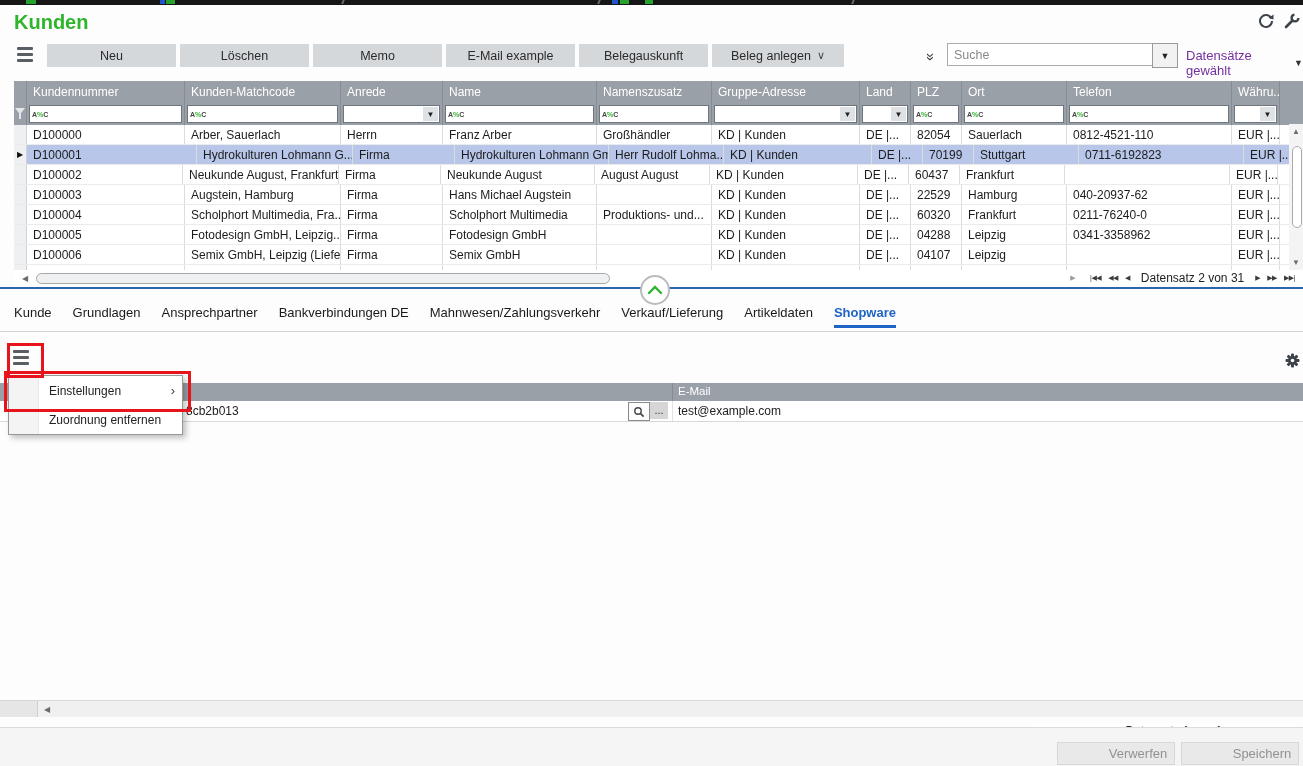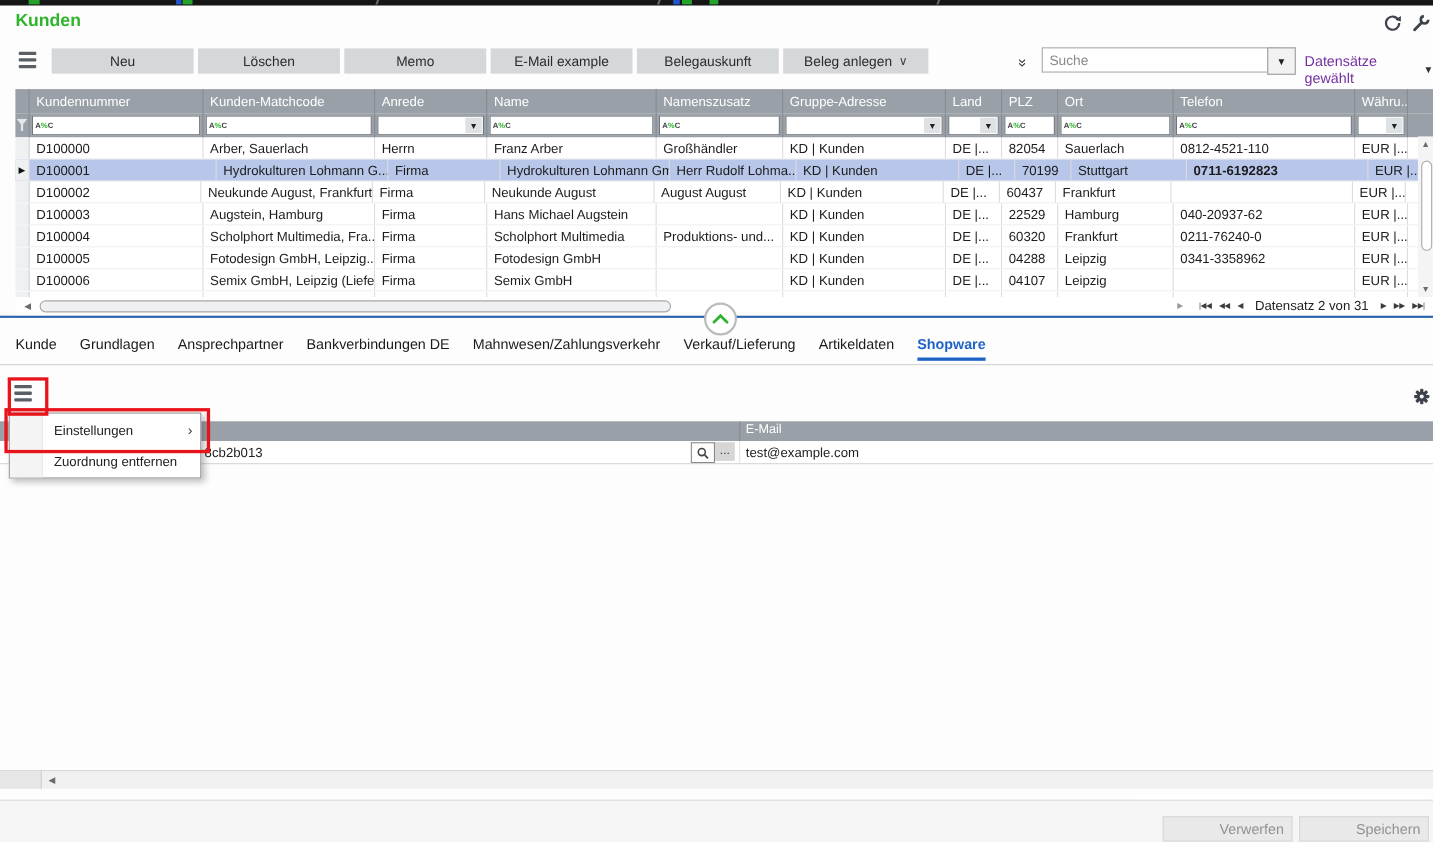--- a/index.html
+++ b/index.html
@@ -3,21 +3,21 @@
 <meta charset="utf-8">
 <style>
   html,body{margin:0;padding:0;background:#fff;}
   #app{position:relative;width:1303px;height:766px;overflow:hidden;
        font-family:"Liberation Sans",sans-serif;background:#fdfdfd;color:#1c1c1c;}
   .abs{position:absolute;}
   
   #topbar{left:0;top:0;width:1303px;height:5px;background:#161616;}
   #topbar span{position:absolute;top:0;height:4px;}
   
-  #page-title{left:14px;top:11px;font-size:16px;font-weight:bold;color:#2eb52c;}
+  #page-title{left:14px;top:11px;font-size:20px;font-weight:bold;color:#2eb52c;}
   .hdr-ico{top:12px;width:18px;height:18px;color:#3d434b;}
   
   #tb-menu{left:17px;top:47px;width:16px;height:14px;}
   .hamb i{display:block;height:3px;background:#5a5f66;margin-bottom:3px;border-radius:1px;}
   #toolbar-buttons{left:47px;top:44px;display:flex;gap:4px;}
   .tbtn{width:129px;height:23px;background:#d5d8db;display:flex;align-items:center;justify-content:center;
         font-size:12.5px;color:#2b2b2b;cursor:default;}
   .tbtn .caret{font-size:11px;margin-left:6px;color:#444;}
   #more-chevron{left:927px;top:49px;font-size:14px;color:#333;transform:rotate(90deg);transform-origin:center;}
   #search-input{left:947px;top:43px;width:198px;height:21px;border:1px solid #ababab;font-size:12.5px;
@@ -266,21 +266,21 @@
           <div class="selcell" style="width: 13px;">▶</div>
           <div class="dcell" style="width: 170px;">D100001</div>
           <div class="dcell" style="width: 156px;">Hydrokulturen Lohmann G...</div>
           <div class="dcell" style="width: 102px;">Firma</div>
           <div class="dcell" style="width: 154px;">Hydrokulturen Lohmann Gm...</div>
           <div class="dcell" style="width: 115px;">Herr Rudolf Lohma...</div>
           <div class="dcell" style="width: 148px;">KD | Kunden</div>
           <div class="dcell" style="width: 51px;">DE |...</div>
           <div class="dcell" style="width: 51px;">70199</div>
           <div class="dcell" style="width: 105px;">Stuttgart</div>
-          <div class="dcell" style="width: 165px; font-weight: bold;">0711-6192823</div>
+          <div class="dcell" style="width: 165px;">0711-6192823</div>
           <div class="dcell" style="width: 48px;">EUR |...</div>
           <div class="dcell" style="width: 9px; border-right: none;"></div>
         </div>
         <div class="g1row drow">
           <div class="selcell" style="width: 13px;"></div>
           <div class="dcell" style="width: 156px;">D100002</div>
           <div class="dcell" style="width: 156px;">Neukunde August, Frankfurt</div>
           <div class="dcell" style="width: 102px;">Firma</div>
           <div class="dcell" style="width: 154px; text-align: right;">Neukunde August</div>
           <div class="dcell" style="width: 115px;">August August</div>

